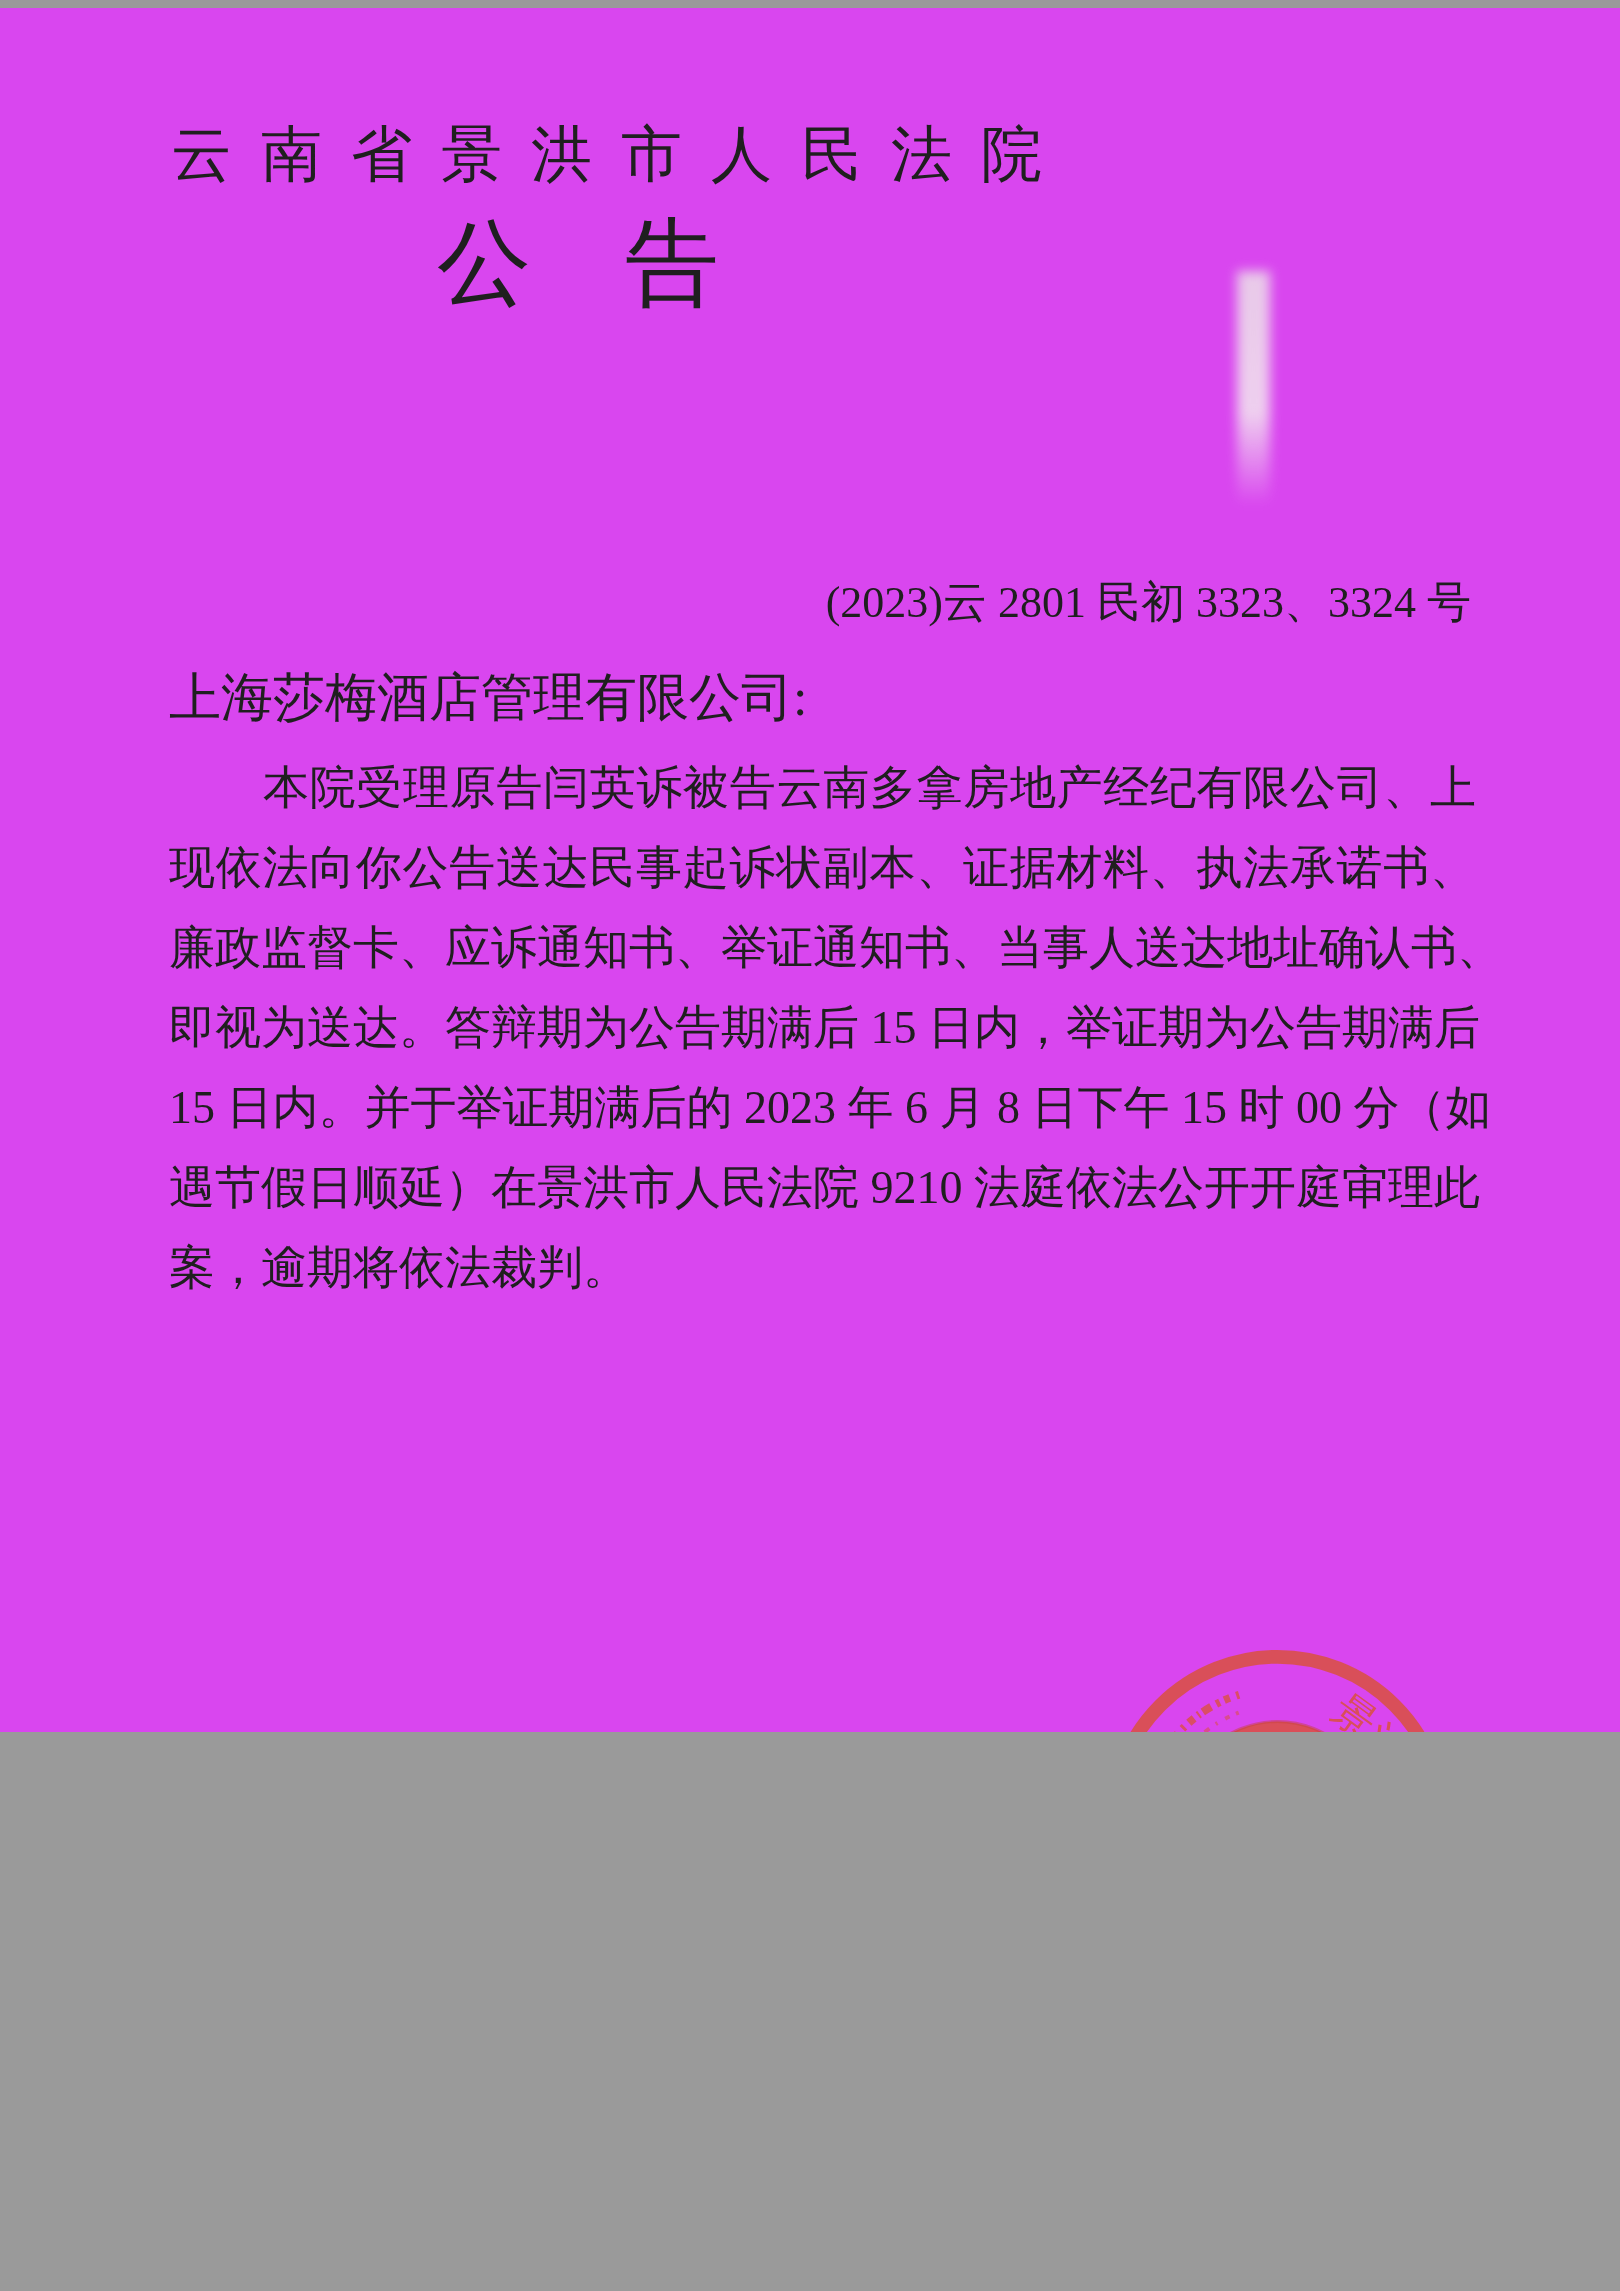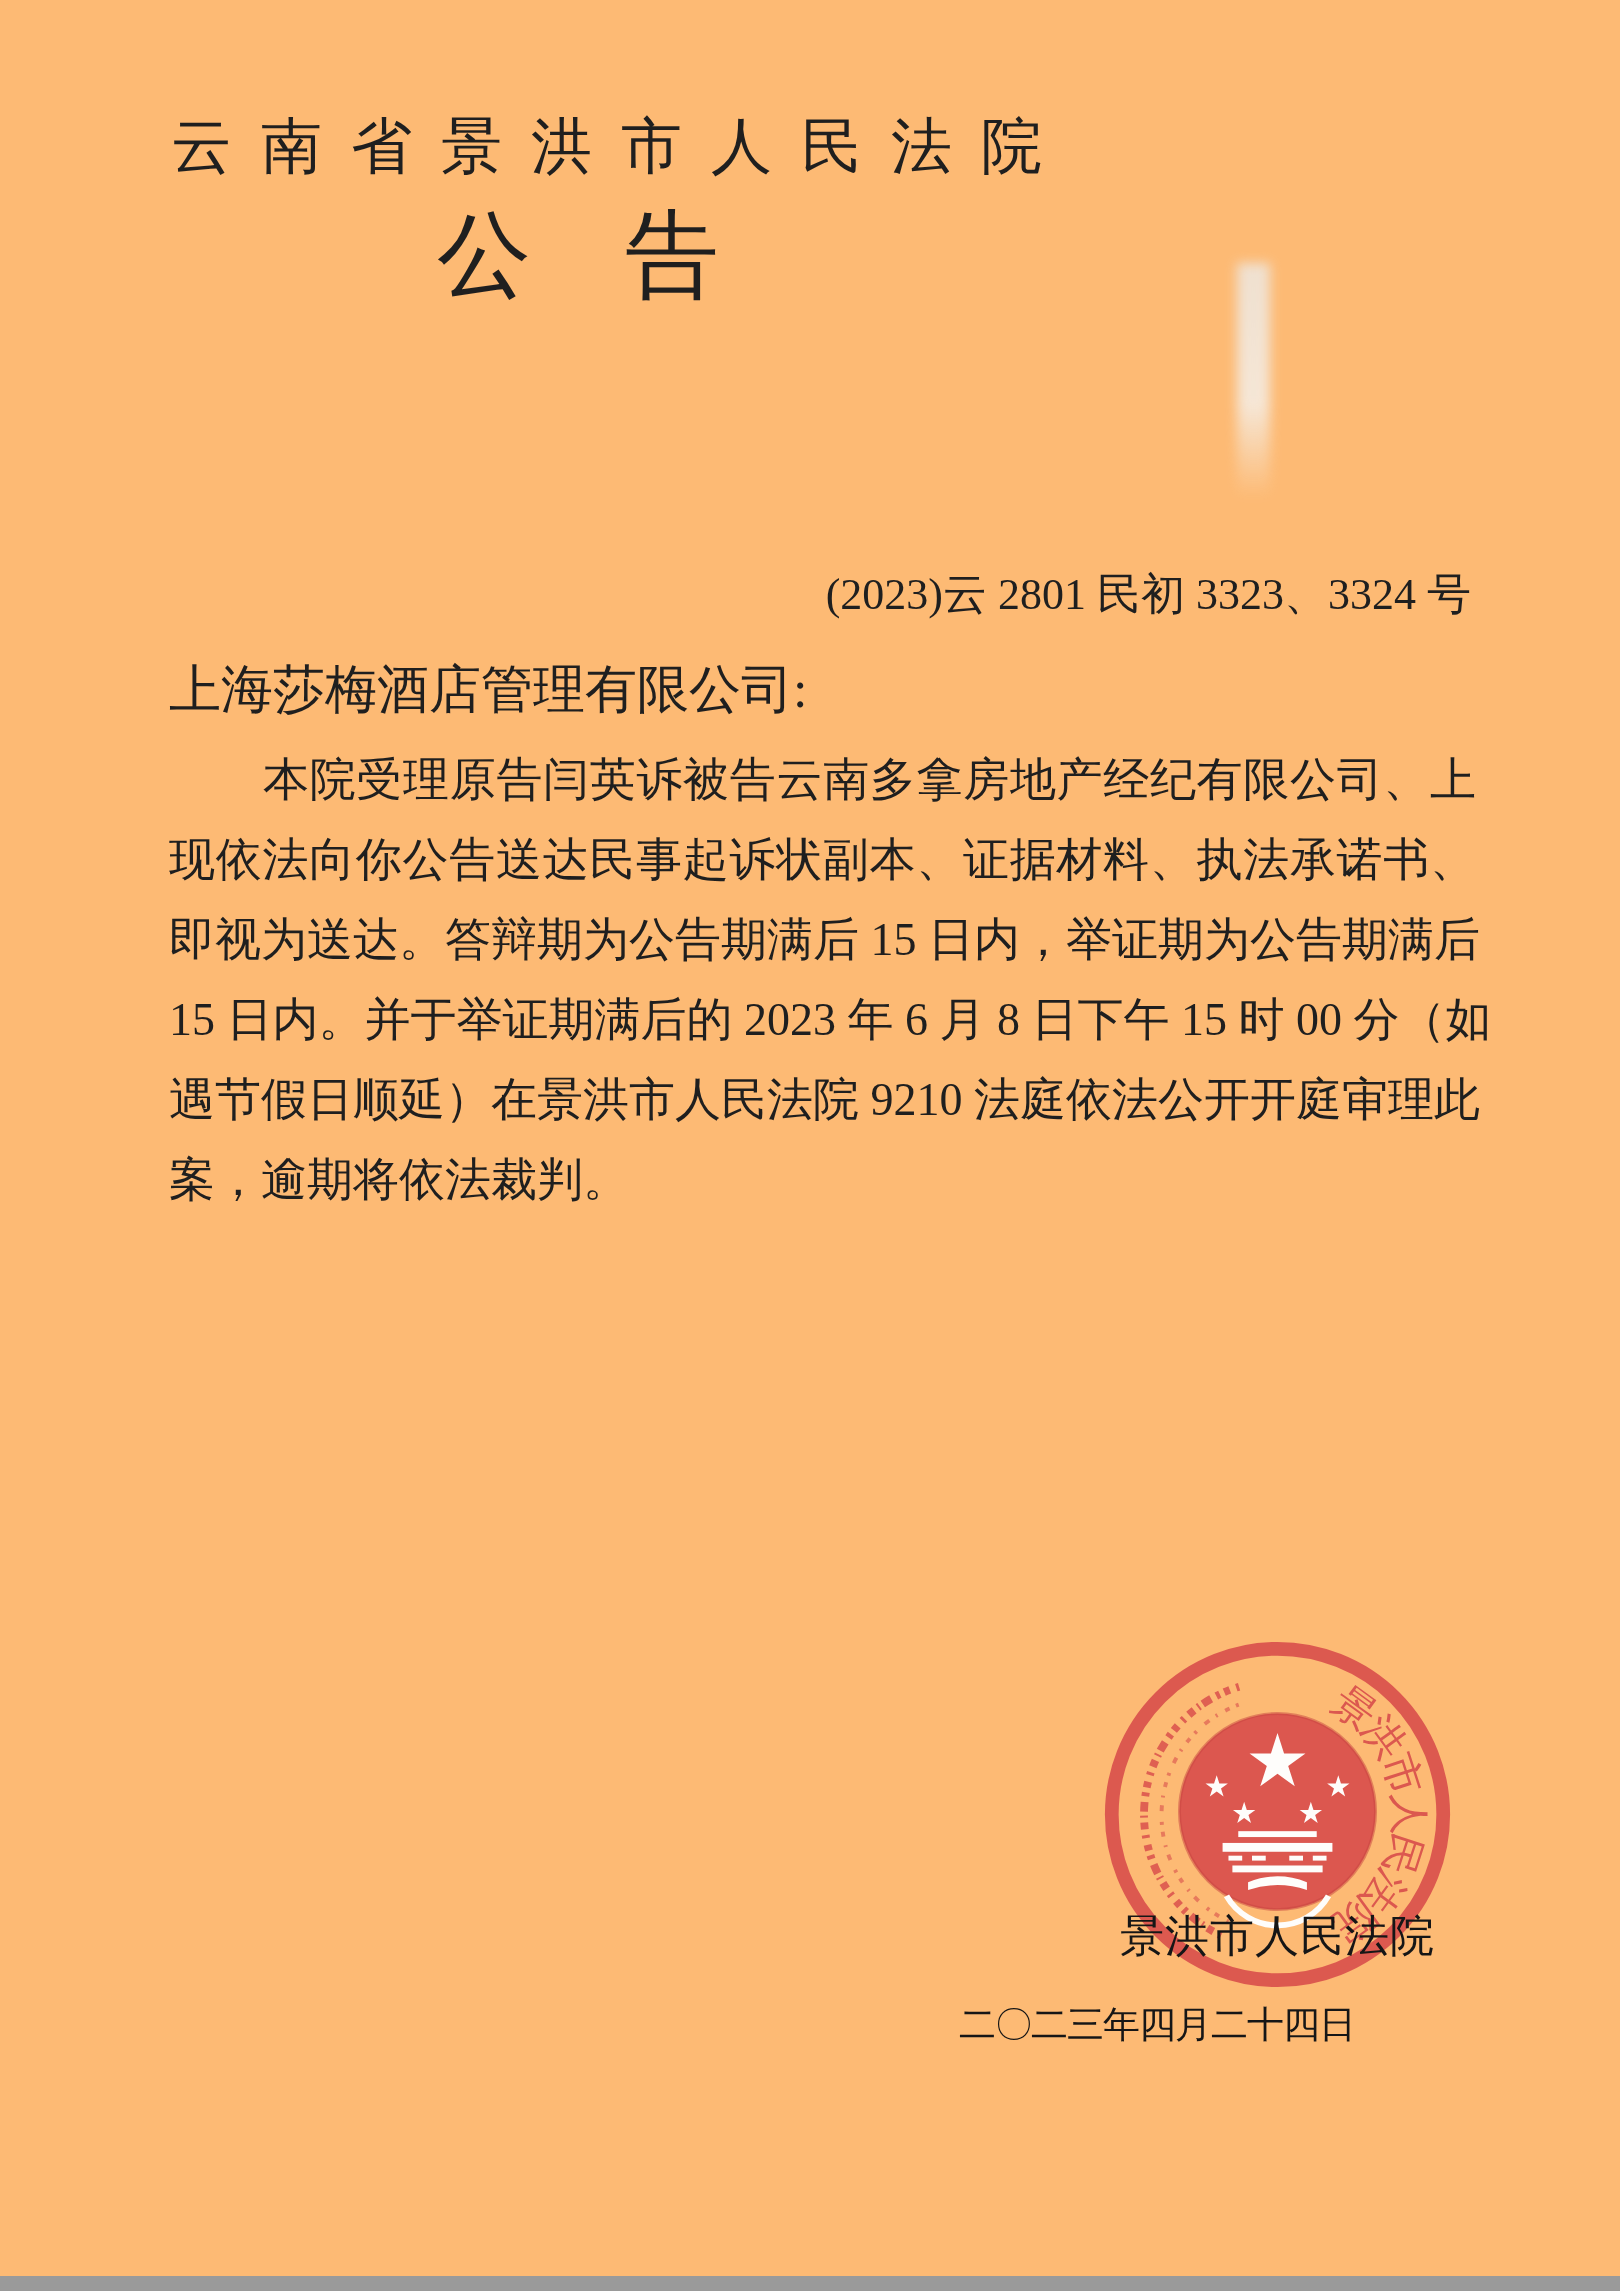--- a/index.html
+++ b/index.html
@@ -1,20 +1,20 @@
 <!DOCTYPE html>
 <html><head>
 <meta charset="utf-8">
 <style>
   html,body{margin:0;padding:0;background:#9a9a9a;}
   .page{
     position:relative;
-    width:1620px;height:2276px;
-    margin:0 auto;
-    background:#fdba74;
+    width:1620px;height:1724px;
+    margin:8px auto;
+    background:#d946ef;
     overflow:hidden;
     font-family:"Liberation Serif","DejaVu Serif",serif;
     color:#1f1f1f;
   }
   
   .court-title{
     position:absolute;top:106px;left:142px;width:872px;
     text-align:center;
     font-size:61px;letter-spacing:29px;text-indent:29px;
     font-weight:500;white-space:nowrap;
@@ -79,20 +79,21 @@
 
   <div class="scan-smudge"></div>
 
   <div class="case-number">(2023)云 2801 民初 3323、3324 号</div>
 
   <div class="addressee">上海莎梅酒店管理有限公司:</div>
 
   <div class="body-block">
     <div class="body-line first">本院受理原告闫英诉被告云南多拿房地产经纪有限公司、上</div>
     <div class="body-line">现依法向你公告送达民事起诉状副本、证据材料、执法承诺书、</div>
+    <div class="body-line">廉政监督卡、应诉通知书、举证通知书、当事人送达地址确认书、</div>
     <div class="body-line">即视为送达。答辩期为公告期满后 15 日内，举证期为公告期满后</div>
     <div class="body-line">15 日内。并于举证期满后的 2023 年 6 月 8 日下午 15 时 00 分（如</div>
     <div class="body-line">遇节假日顺延）在景洪市人民法院 9210 法庭依法公开开庭审理此</div>
     <div class="body-line last">案，逾期将依法裁判。</div>
   </div>
 
   <div class="seal">
     <svg id="seal-svg" width="355" height="355" viewBox="0 0 362 362">
 
       <circle cx="181" cy="181" r="169" fill="none" stroke="#d9504c" stroke-width="14" opacity="0.92"></circle>

